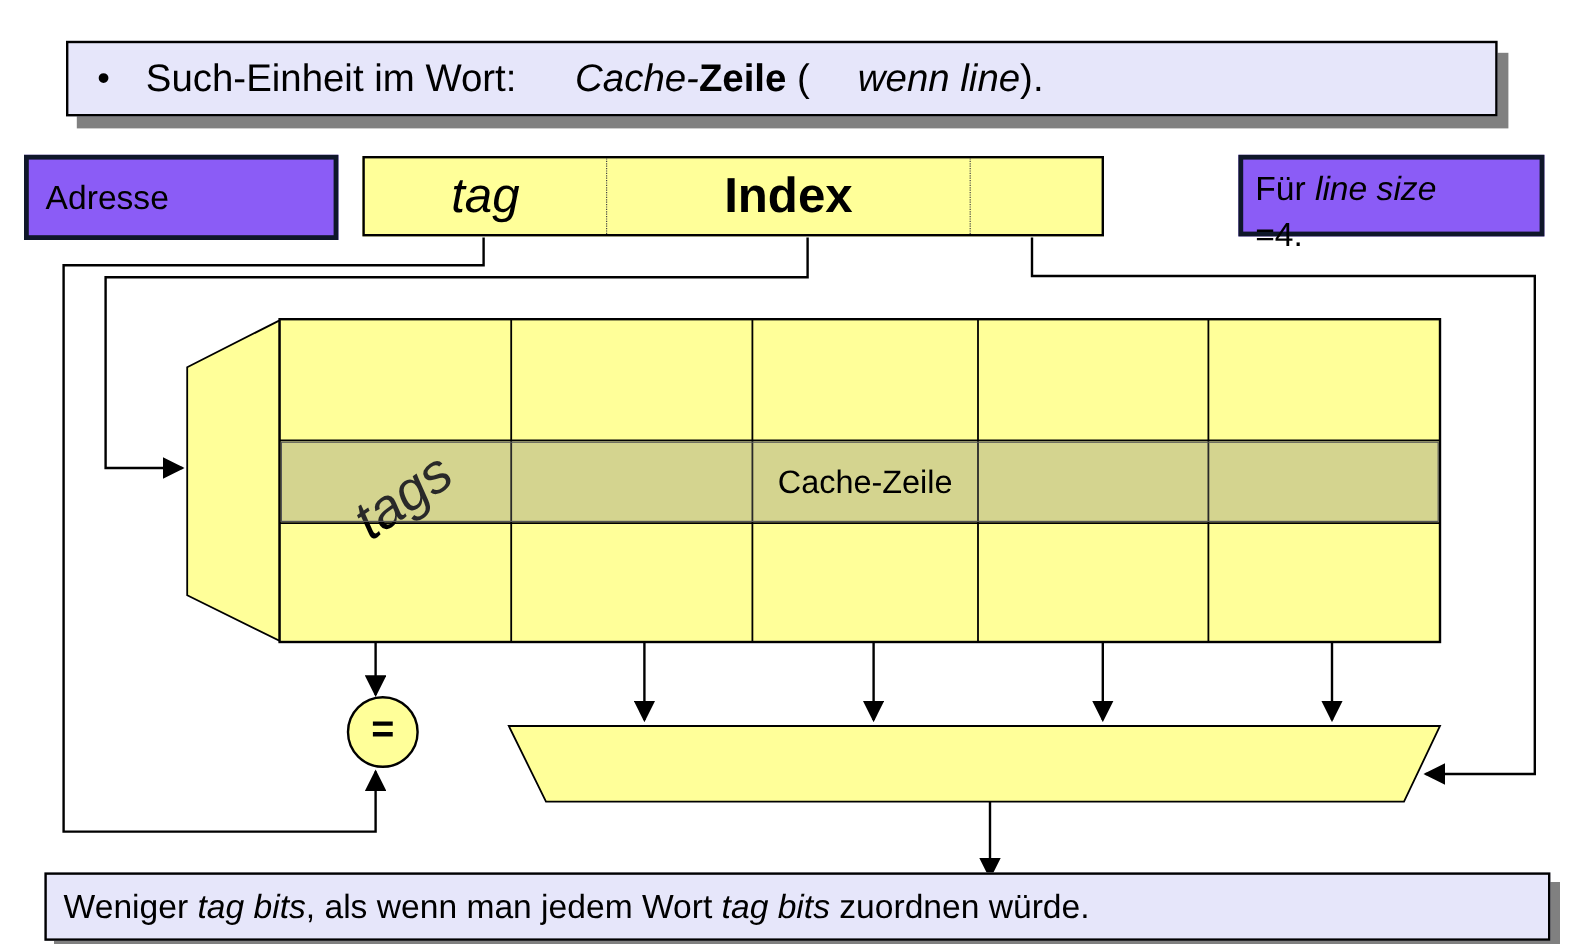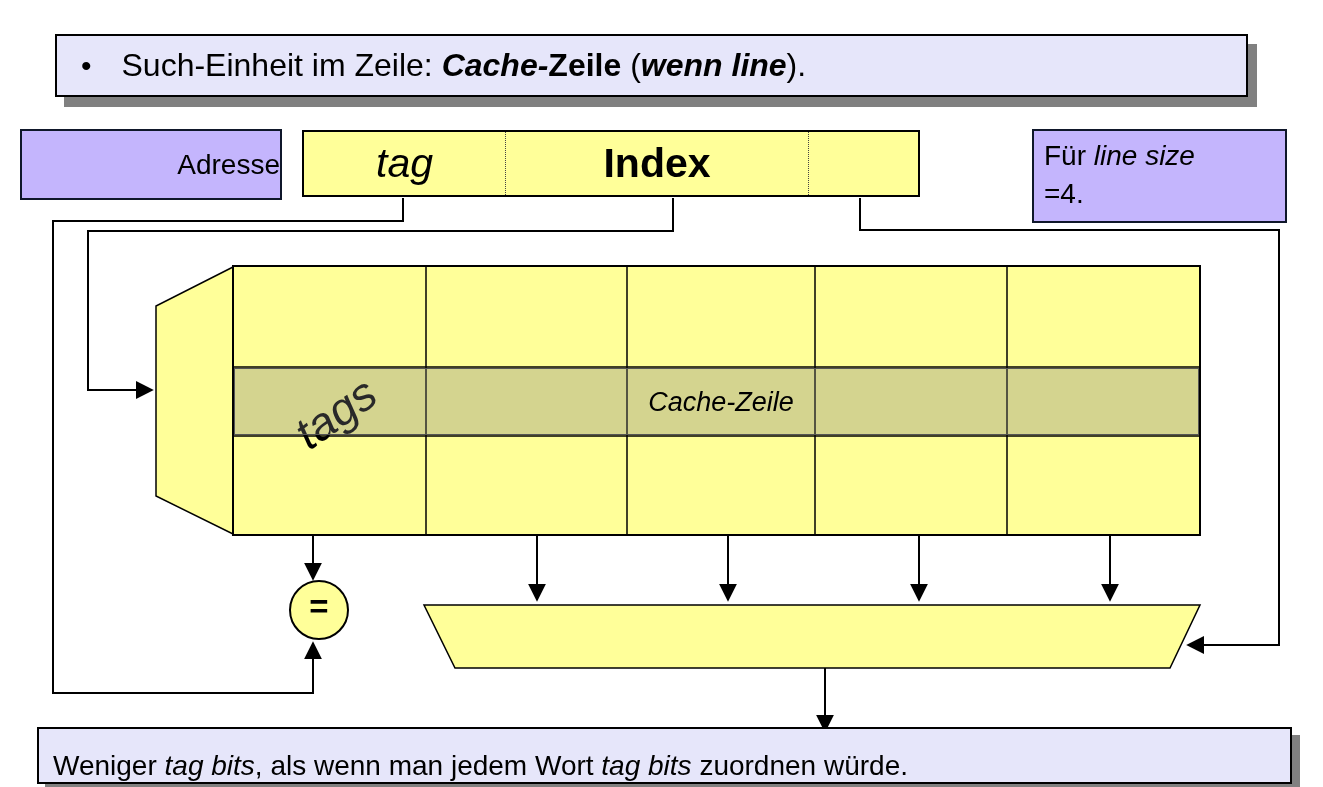--- a/index.html
+++ b/index.html
@@ -7,48 +7,48 @@
     position:relative;width:1323px;height:787px;background:#ffffff;overflow:hidden;
     font-family:"Liberation Sans",sans-serif;color:#000;
   }
   .abs{position:absolute;}
   
   .note-box{
     background:#e6e6fa;border:2px solid #000;box-shadow:9px 10px 0 #808080;
     display:flex;align-items:center;box-sizing:border-box;
   }
   .orange-box{
-    background:#c4b5fd;border:2px solid #0f172a;box-sizing:border-box;justify-content:flex-end;
+    background:#8b5cf6;border:4px solid #0f172a;box-sizing:border-box;
   }
   #title-box{left:55px;top:34px;width:1193px;height:63px;font-size:32px;padding-left:24px;z-index:5;}
   #title-box .bullet{font-size:30px;margin-right:30px;}
   #adresse-box{left:20px;top:129px;width:262px;height:71px;font-size:28px;display:flex;align-items:center;padding-left:14px;z-index:5;}
   #addr-field{
     left:302px;top:130px;width:618px;height:67px;background:#ffff99;border:2px solid #000;
     box-sizing:border-box;display:flex;z-index:5;
   }
   #addr-field .sect{display:flex;align-items:center;justify-content:center;font-size:41px;box-sizing:border-box;}
   #sect-tag{width:201px;font-style:italic;}
   #sect-index{width:304px;border-left:1px dotted #444;border-right:1px dotted #444;font-weight:bold;}
   #sect-offset{flex:1;}
-  #fuer-box{left:1032px;top:129px;width:255px;height:94px;font-size:28px;padding:6px 10px;line-height:1.35;z-index:5;}
-  #bottom-box{left:37px;top:727px;width:1255px;height:57px;font-size:28px;padding-left:14px;z-index:5;box-shadow:8px 8px 0 #808080;align-items:flex-end;}
+  #fuer-box{left:1032px;top:129px;width:255px;height:68px;font-size:28px;padding:6px 10px;line-height:1.35;z-index:5;}
+  #bottom-box{left:37px;top:727px;width:1255px;height:57px;font-size:28px;padding-left:14px;z-index:5;box-shadow:8px 8px 0 #808080;}
   .it{font-style:italic;}
-  .bi{font-weight:bold;font-style:italic;}
+  .bi{font-weight:normal;font-style:italic;margin-left:40px;}
   .b{font-weight:bold;margin-top:32px;}
   
   #tags-word{
     left:263px;top:386px;width:145px;text-align:center;font-size:46px;font-style:italic;
     transform:rotate(-35deg);z-index:2;
   }
   #row-highlight{
     left:234px;top:368px;width:965px;height:67px;
     background:rgba(125,125,125,0.33);border:1px solid #555;box-sizing:border-box;z-index:3;
   }
-  #cache-zeile-label{left:621px;top:387px;width:200px;text-align:center;font-size:27px;z-index:4;font-style:italic;}
+  #cache-zeile-label{left:621px;top:387px;width:200px;text-align:center;font-size:27px;z-index:4;}
   #eq-symbol{left:294px;top:588px;width:50px;text-align:center;font-size:33px;font-weight:bold;z-index:4;}
   #diagram-svg{left:0;top:0;z-index:1;}
 </style>
 </head>
 <body>
 
 <div id="canvas">
 
   <svg id="diagram-svg" class="abs" width="1323" height="787" viewBox="0 0 1323 787">
     <defs>
@@ -81,21 +81,21 @@
       <polyline points="537,535 537,600" marker-end="url(#arr)"></polyline>
       <polyline points="728,535 728,600" marker-end="url(#arr)"></polyline>
       <polyline points="919,535 919,600" marker-end="url(#arr)"></polyline>
       <polyline points="1110,535 1110,600" marker-end="url(#arr)"></polyline>
       <polyline points="825,668 825,731" marker-end="url(#arr)"></polyline>
     </g>
   </svg>
 
   <div id="title-box" class="abs note-box">
     <span class="bullet">•</span>
-    <span><span>Such-Einheit im Zeile: </span><span class="bi">Cache-</span><span class="b">Zeile</span><span> (</span><span class="bi">wenn line</span><span>).</span></span>
+    <span><span>Such-Einheit im Wort: </span><span class="bi">Cache-</span><span class="b">Zeile</span><span> (</span><span class="bi">wenn line</span><span>).</span></span>
   </div>
 
   <div id="adresse-box" class="abs orange-box">
     <span>Adresse</span>
   </div>
 
   <div id="addr-field" class="abs">
     <div id="sect-tag" class="sect">
       <span>tag</span>
     </div>

